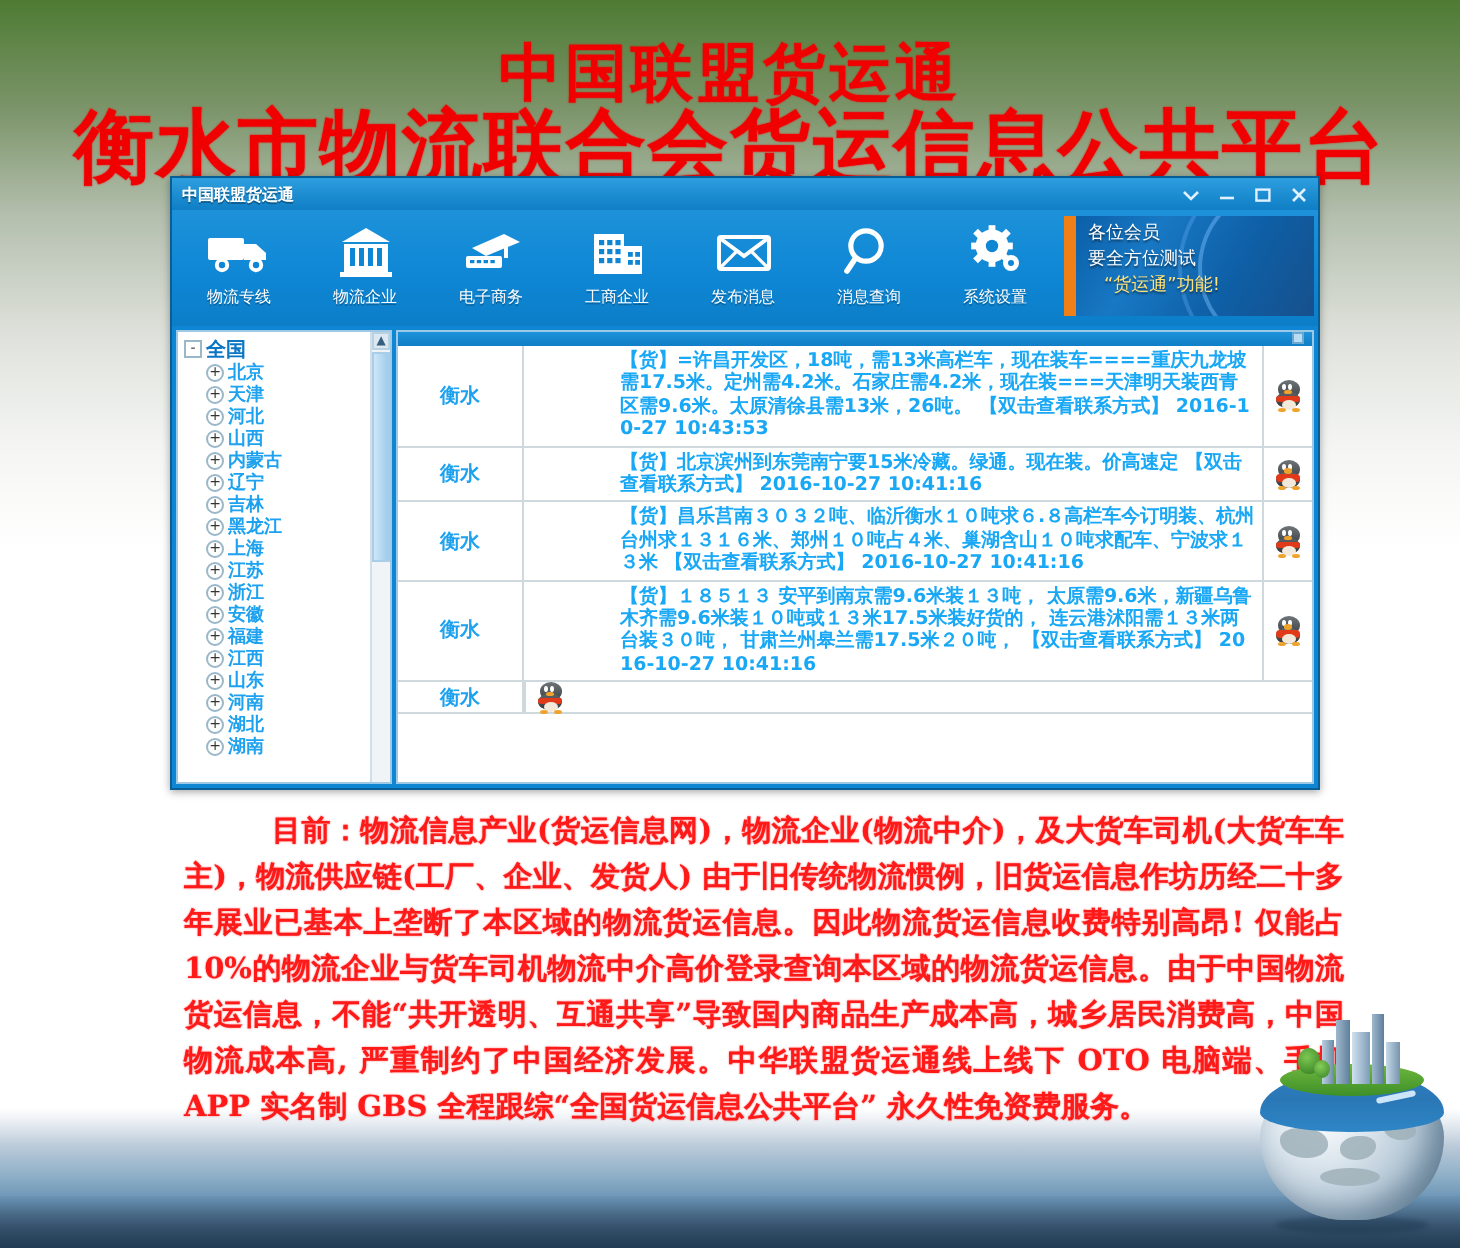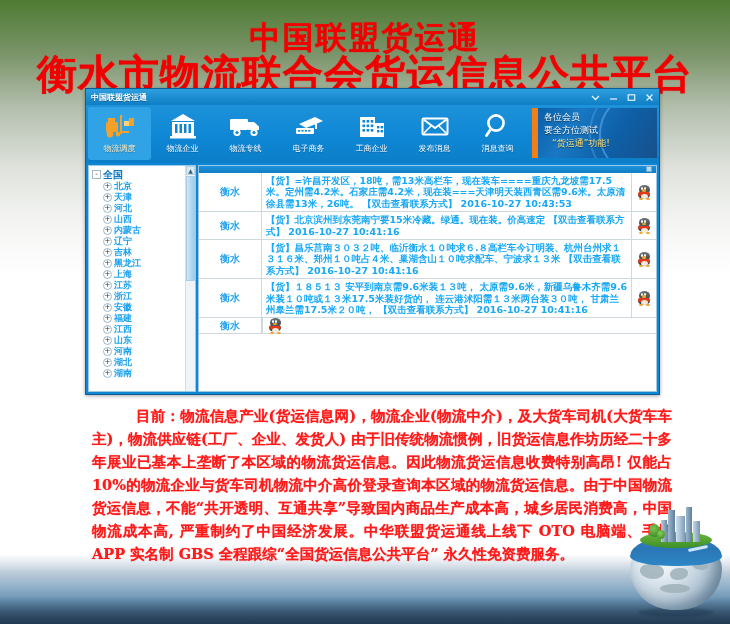--- a/index.html
+++ b/index.html
@@ -82,21 +82,21 @@
   
   #tablewrap{flex:1;margin-left:2px;background:#ffffff;border:1px solid #9ec9e6;box-sizing:border-box;
     display:flex;flex-direction:column;overflow:hidden;}
   #thead{height:7px;background:linear-gradient(to bottom,#1d92da,#0f7ec6);flex:0 0 auto;position:relative;}
   #thead .hmark{position:absolute;right:4px;top:0px;width:6px;height:6px;background:#b9dcf4;border:1px solid #6aa9d2;box-sizing:border-box;}
   #rows{flex:1;overflow:hidden;}
   .row{display:flex;border-bottom:1px solid #cfd8dd;}
   .row .c-region{width:62px;flex:0 0 auto;display:flex;align-items:center;justify-content:center;
     font-size:10px;font-weight:bold;color:#1ea2f0;border-right:1px solid #cfd8dd;}
   .row .c-msg{flex:1;padding:2px 3px 2px 4px;font-size:9.5px;line-height:11.4px;color:#19a8f5;
-    font-weight:bold;word-break:break-all;}
+    font-weight:bold;word-break:break-all;margin-left:44px;}
   .row .c-msg .dt{color:#19a8f5;font-weight:bold;}
   .row .c-qq{width:24px;flex:0 0 auto;border-left:1px solid #cfd8dd;display:flex;
     align-items:center;justify-content:center;}
 
   
   .qq{width:13px;height:15px;position:relative;}
   .qq .head{position:absolute;left:1px;top:0;width:11px;height:9px;border-radius:50% 50% 45% 45%;
     background:linear-gradient(to bottom,#6e7478,#3d4246);}
   .qq .body{position:absolute;left:0.5px;top:6px;width:12px;height:8px;border-radius:46% 46% 50% 50%;
     background:linear-gradient(to bottom,#5c6266,#34383b);}
@@ -177,65 +177,50 @@
         <svg width="9" height="9" viewBox="0 0 9 9">
             <line x1="1.5" y1="1.5" x2="7.5" y2="7.5" stroke="#dff0ff" stroke-width="1.3"></line>
             <line x1="7.5" y1="1.5" x2="1.5" y2="7.5" stroke="#dff0ff" stroke-width="1.3"></line>
           </svg>
       </span>
     </div>
   </div>
 
   <div id="toolbar">
 
-    <div class="tbtn active">
-      <span class="ic">
-        <svg width="32" height="28" viewBox="0 0 32 28">
-          <rect x="2" y="10" width="12" height="10" rx="1.5" fill="#f4a02a"></rect>
-          <rect x="4" y="6" width="7" height="5" fill="#f4a02a"></rect>
-          <circle cx="6" cy="22" r="3.4" fill="#f4a02a"></circle>
-          <circle cx="14" cy="22" r="2.4" fill="#f4a02a"></circle>
-          <rect x="16" y="3" width="2" height="19" fill="#f4a02a"></rect>
-          <rect x="16" y="19" width="9" height="2" fill="#f4a02a"></rect>
-          <rect x="20" y="9" width="5" height="5" fill="#ffd27a"></rect>
-          <rect x="25" y="6" width="5" height="8" fill="#f4a02a"></rect>
-        </svg>
-      </span>
-      <span class="lb">物流调度</span>
+
+    <div class="tbtn">
+      <span class="ic">
+        <svg width="34" height="26" viewBox="0 0 34 26">
+          <rect x="1" y="6" width="18" height="11" rx="1" fill="#ffffff"></rect>
+          <path d="M19 9 h6 l5 4.5 v3.5 h-11 z" fill="#ffffff"></path>
+          <circle cx="8" cy="19.5" r="3.6" fill="#ffffff"></circle>
+            <circle cx="8" cy="19.5" r="1.6" fill="#0e86d4"></circle>
+          <circle cx="25" cy="19.5" r="3.6" fill="#ffffff"></circle>
+            <circle cx="25" cy="19.5" r="1.6" fill="#0e86d4"></circle>
+        </svg>
+      </span>
+      <span class="lb">物流专线</span>
     </div>
 
     <div class="tbtn">
       <span class="ic">
         <svg width="30" height="28" viewBox="0 0 30 28">
           <polygon points="15,2 27,9 3,9" fill="#ffffff"></polygon>
           <rect x="4" y="10" width="22" height="14" fill="#ffffff"></rect>
           <g fill="#0e86d4">
             <rect x="7" y="12" width="2.5" height="9"></rect>
               <rect x="11.5" y="12" width="2.5" height="9"></rect>
             <rect x="16" y="12" width="2.5" height="9"></rect>
               <rect x="20.5" y="12" width="2.5" height="9"></rect>
           </g>
           <rect x="2" y="24" width="26" height="2.5" fill="#ffffff"></rect>
         </svg>
       </span>
       <span class="lb">物流企业</span>
-    </div>
-
-    <div class="tbtn">
-      <span class="ic">
-        <svg width="34" height="26" viewBox="0 0 34 26">
-          <rect x="1" y="6" width="18" height="11" rx="1" fill="#ffffff"></rect>
-          <path d="M19 9 h6 l5 4.5 v3.5 h-11 z" fill="#ffffff"></path>
-          <circle cx="8" cy="19.5" r="3.6" fill="#ffffff"></circle>
-            <circle cx="8" cy="19.5" r="1.6" fill="#0e86d4"></circle>
-          <circle cx="25" cy="19.5" r="3.6" fill="#ffffff"></circle>
-            <circle cx="25" cy="19.5" r="1.6" fill="#0e86d4"></circle>
-        </svg>
-      </span>
-      <span class="lb">物流专线</span>
     </div>
 
     <div class="tbtn">
       <span class="ic">
         <svg width="32" height="26" viewBox="0 0 32 26">
           <polygon points="6,11 22,4 30,8 13,15" fill="#ffffff"></polygon>
           <rect x="3" y="15" width="18" height="6" rx="1" fill="#ffffff"></rect>
           <g fill="#0e86d4">
             <rect x="5" y="17" width="2.2" height="1.6"></rect>
               <rect x="8.4" y="17" width="2.2" height="1.6"></rect>

